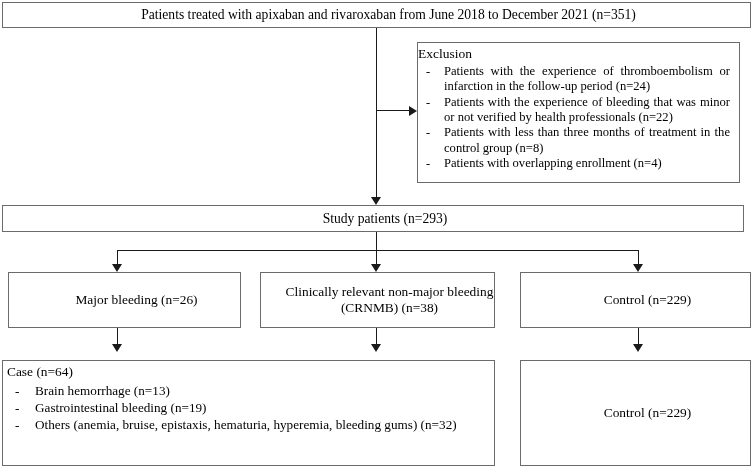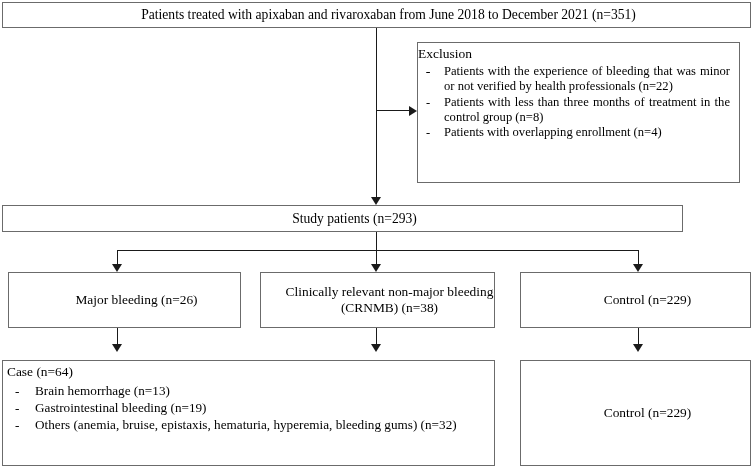--- a/index.html
+++ b/index.html
@@ -58,21 +58,21 @@
     left: 2px; top: 2px; width: 749px; height: 26px;
     font-size: 13.6px;
   }
   #box-exclusion {
     left: 417px; top: 42px; width: 323px; height: 141px;
     padding: 3px 5px 0 0;
   }
   #box-exclusion .box-title { margin-bottom: 1px; }
   #box-exclusion .bullet { padding-right: 4px; }
   #box-study {
-    left: 2px; top: 205px; width: 681px; height: 27px;
+    left: 2px; top: 205px; width: 742px; height: 27px;
     font-size: 13.6px;
   }
   #box-major {
     left: 8px; top: 272px; width: 233px; height: 56px;
     font-size: 13.4px;
   }
   #box-crnmb {
     left: 260px; top: 272px; width: 235px; height: 56px;
     font-size: 13.4px;
     justify-content: center;
@@ -130,20 +130,21 @@
   <div class="vline" style="left:376px; top:28px; height:170px;"></div>
   <div class="hline" style="left:376px; top:110px; width:34px;"></div>
   <div class="arrow-right" style="left:409px; top:106px;"></div>
   <div class="arrow-down" style="left:371px; top:197px;"></div>
 
   <div class="box" id="box-exclusion">
     <div class="box-title">Exclusion</div>
     <ul class="bullets">
       <li class="bullet">
         <span class="dash">-</span>
+        <span>Patients with the experience of thromboembolism or infarction in the follow-up period (n=24)</span>
       </li>
       <li class="bullet">
         <span class="dash">-</span>
         <span>Patients with the experience of bleeding that was minor or not verified by health professionals (n=22)</span>
       </li>
       <li class="bullet">
         <span class="dash">-</span>
         <span>Patients with less than three months of treatment in the control group (n=8)</span>
       </li>
       <li class="bullet">

